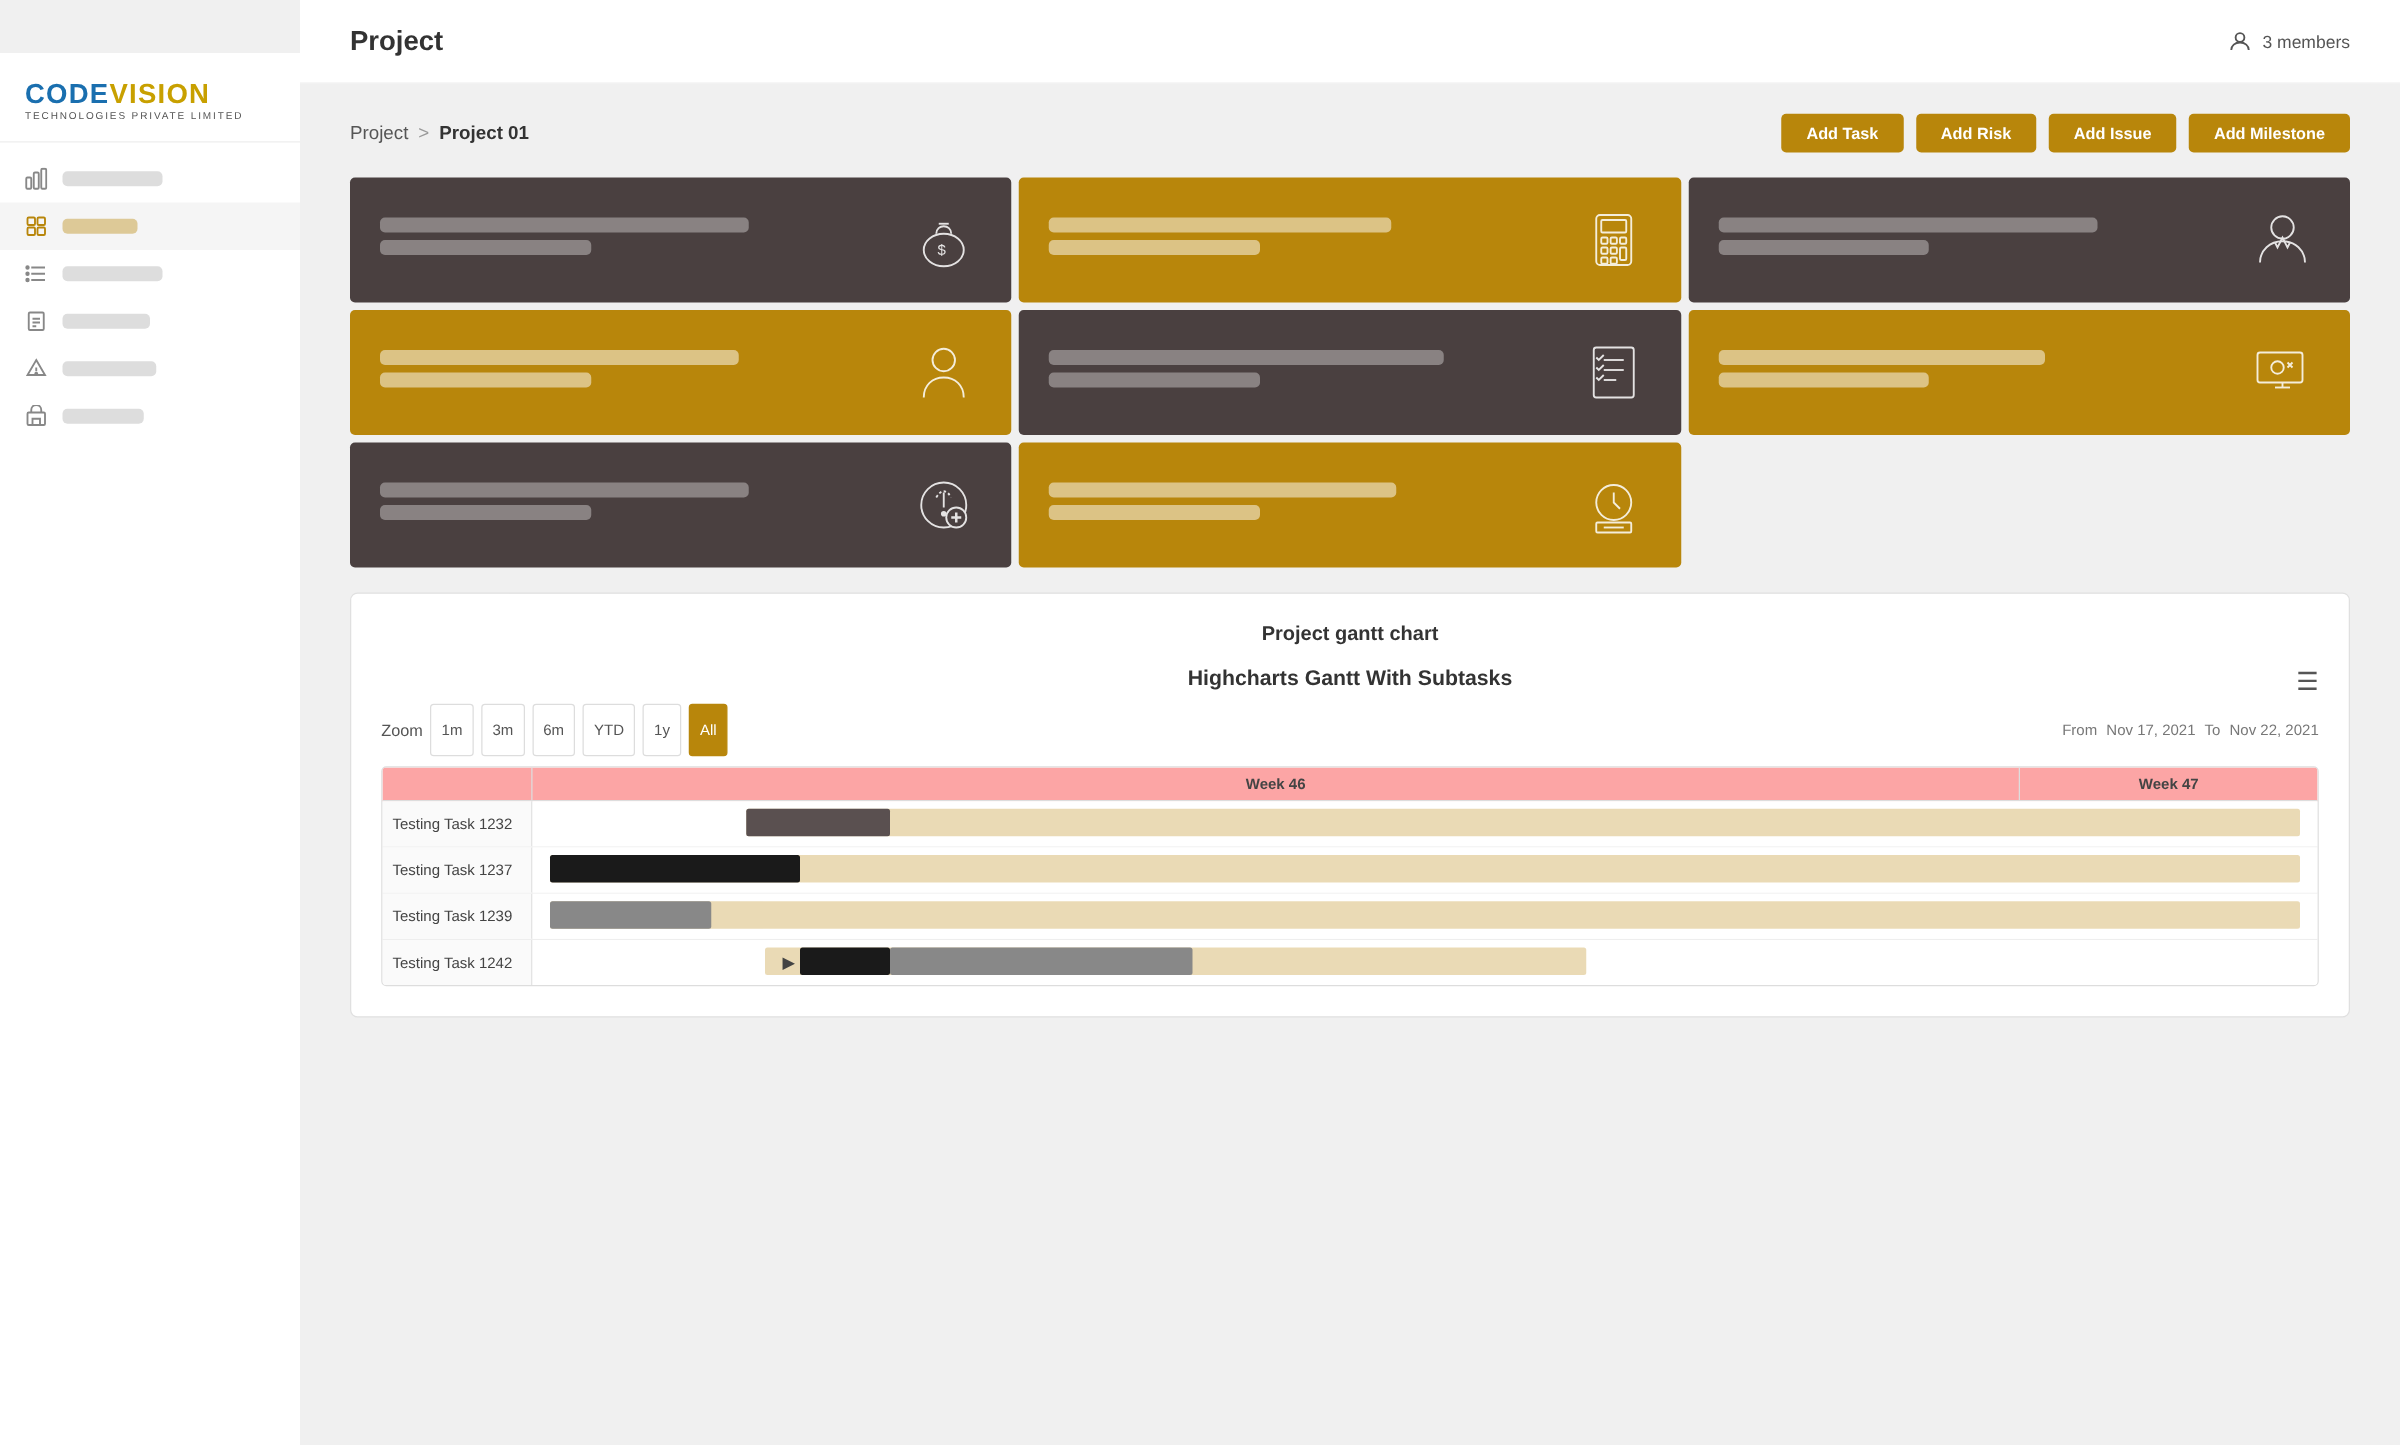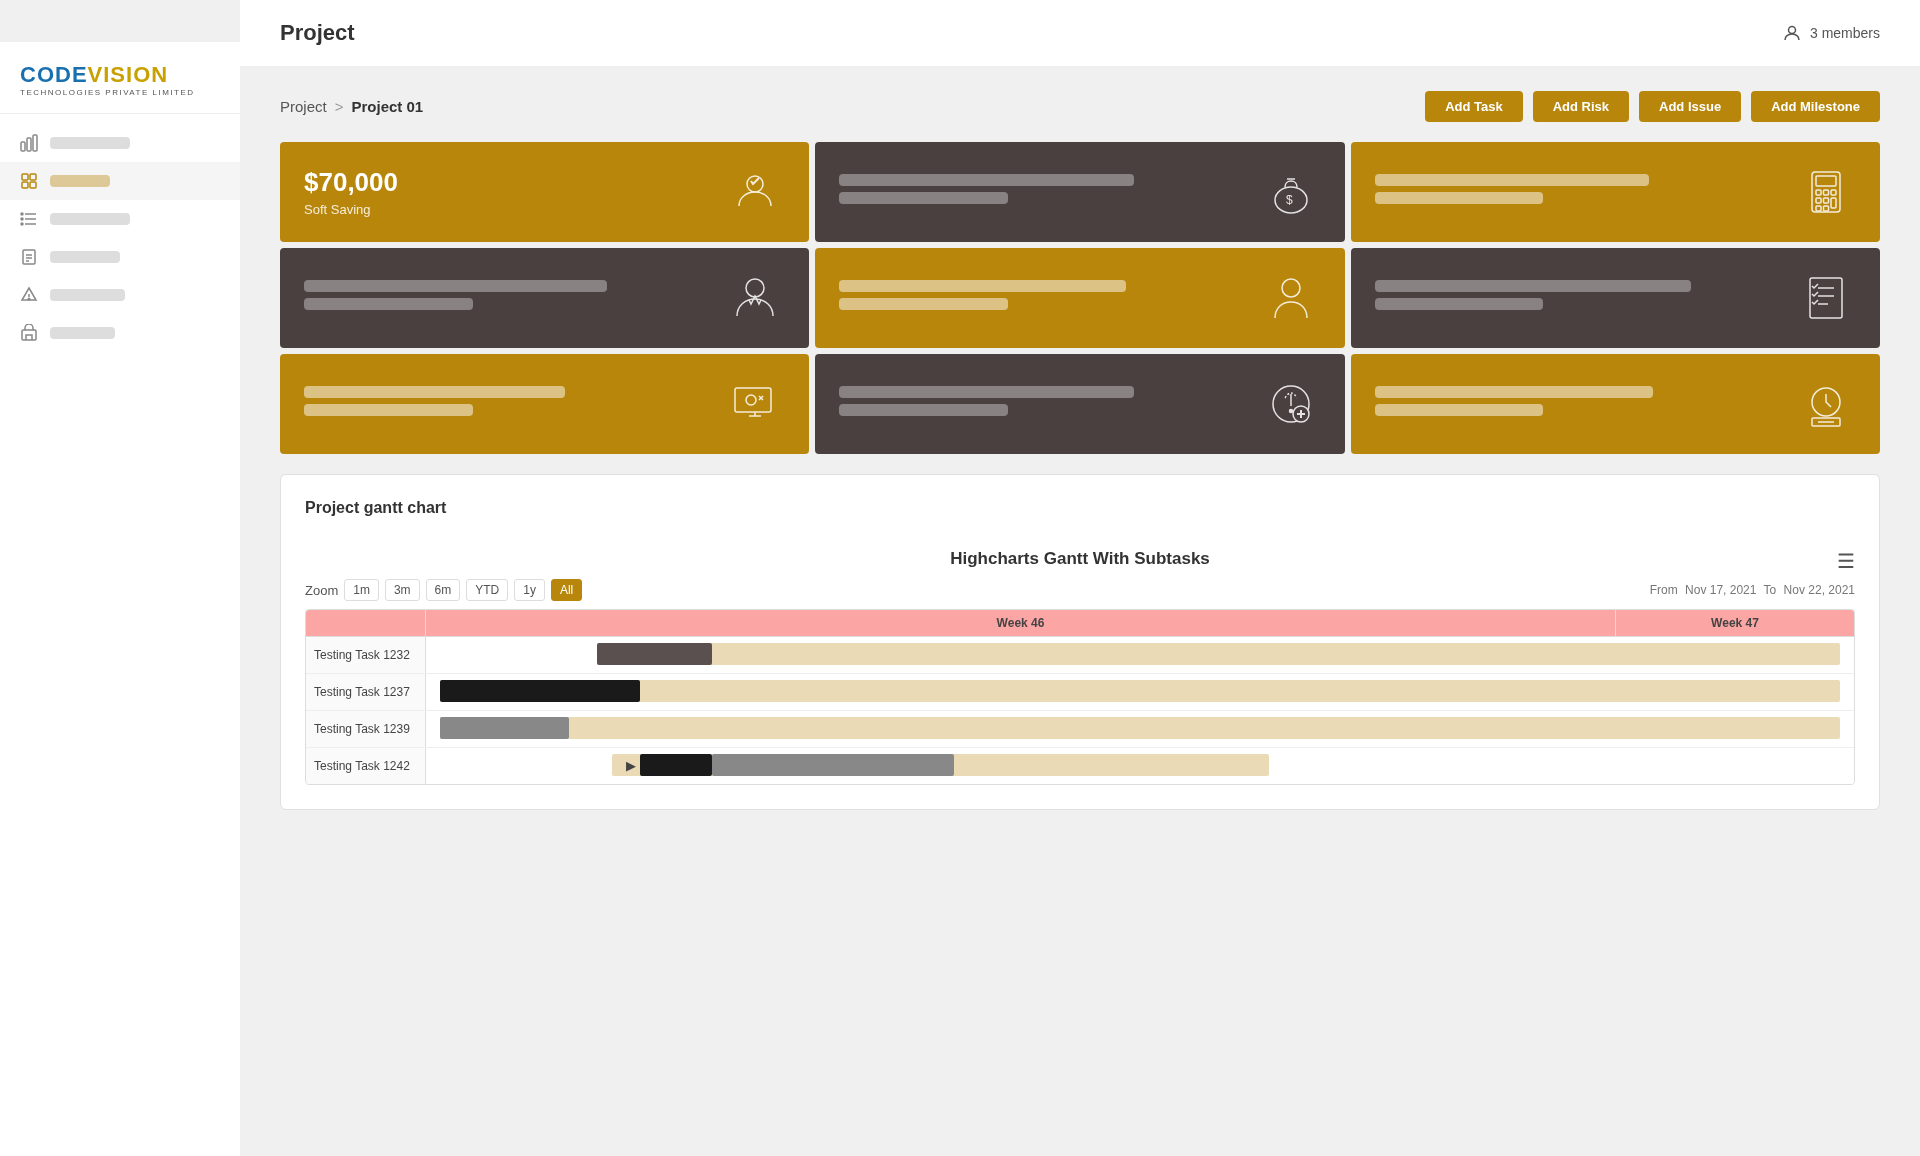--- a/index.html
+++ b/index.html
@@ -174,21 +174,22 @@
     .gantt-section {
       background: #fff;
       border-radius: 6px;
       padding: 24px;
       border: 1px solid #e0e0e0;
     }
     .gantt-title {
       font-size: 16px;
       font-weight: 600;
       color: #333;
-      margin-bottom: 32px;
+      margin-bottom: 16px;
+      text-align: center;
     }
     .chart-header {
       text-align: center;
       font-size: 17px;
       font-weight: 700;
       color: #333;
       margin-bottom: 10px;
     }
     .chart-controls {
       display: flex;
@@ -198,21 +199,21 @@
       gap: 32px;
     }
     .zoom-controls {
       display: flex;
       align-items: center;
       gap: 6px;
       font-size: 13px;
       color: #555;
     }
     .zoom-btn {
-      padding: 3px 8px;
+      padding: 13px 8px;
       border: 1px solid #ddd;
       border-radius: 3px;
       background: #fff;
       cursor: pointer;
       font-size: 12px;
       color: #555;
     }
     .zoom-btn.active {
       background: #b8860b;
       color: #fff;
@@ -395,33 +396,20 @@
       <div class="action-buttons">
         <button class="action-btn">Add Task</button>
         <button class="action-btn">Add Risk</button>
         <button class="action-btn">Add Issue</button>
         <button class="action-btn">Add Milestone</button>
       </div>
     </div>
 
     <div class="cards-grid">
 
-      <div class="metric-card gold">
-        <div class="card-text">
-          <div class="card-value">$70,000</div>
-          <div class="card-label">Soft Saving</div>
-        </div>
-        <div class="card-icon">
-          <svg viewBox="0 0 52 52" fill="none" stroke="#fff" stroke-width="1.8">
-            <circle cx="26" cy="18" r="8"></circle>
-            <path d="M10 40c0-8 7-14 16-14s16 6 16 14"></path>
-            <path d="M22 15l2 3 6-6" stroke-width="2"></path>
-          </svg>
-        </div>
-      </div>
 
       <div class="metric-card dark">
         <div class="card-text">
           <div class="card-placeholder-line" style="width:70%"></div>
           <div class="card-placeholder-line shorter"></div>
         </div>
         <div class="card-icon">
           <svg viewBox="0 0 52 52" fill="none" stroke="#fff" stroke-width="1.8">
             <ellipse cx="26" cy="34" rx="16" ry="13"></ellipse>
             <path d="M20 21c0-8 12-8 12 0"></path>

